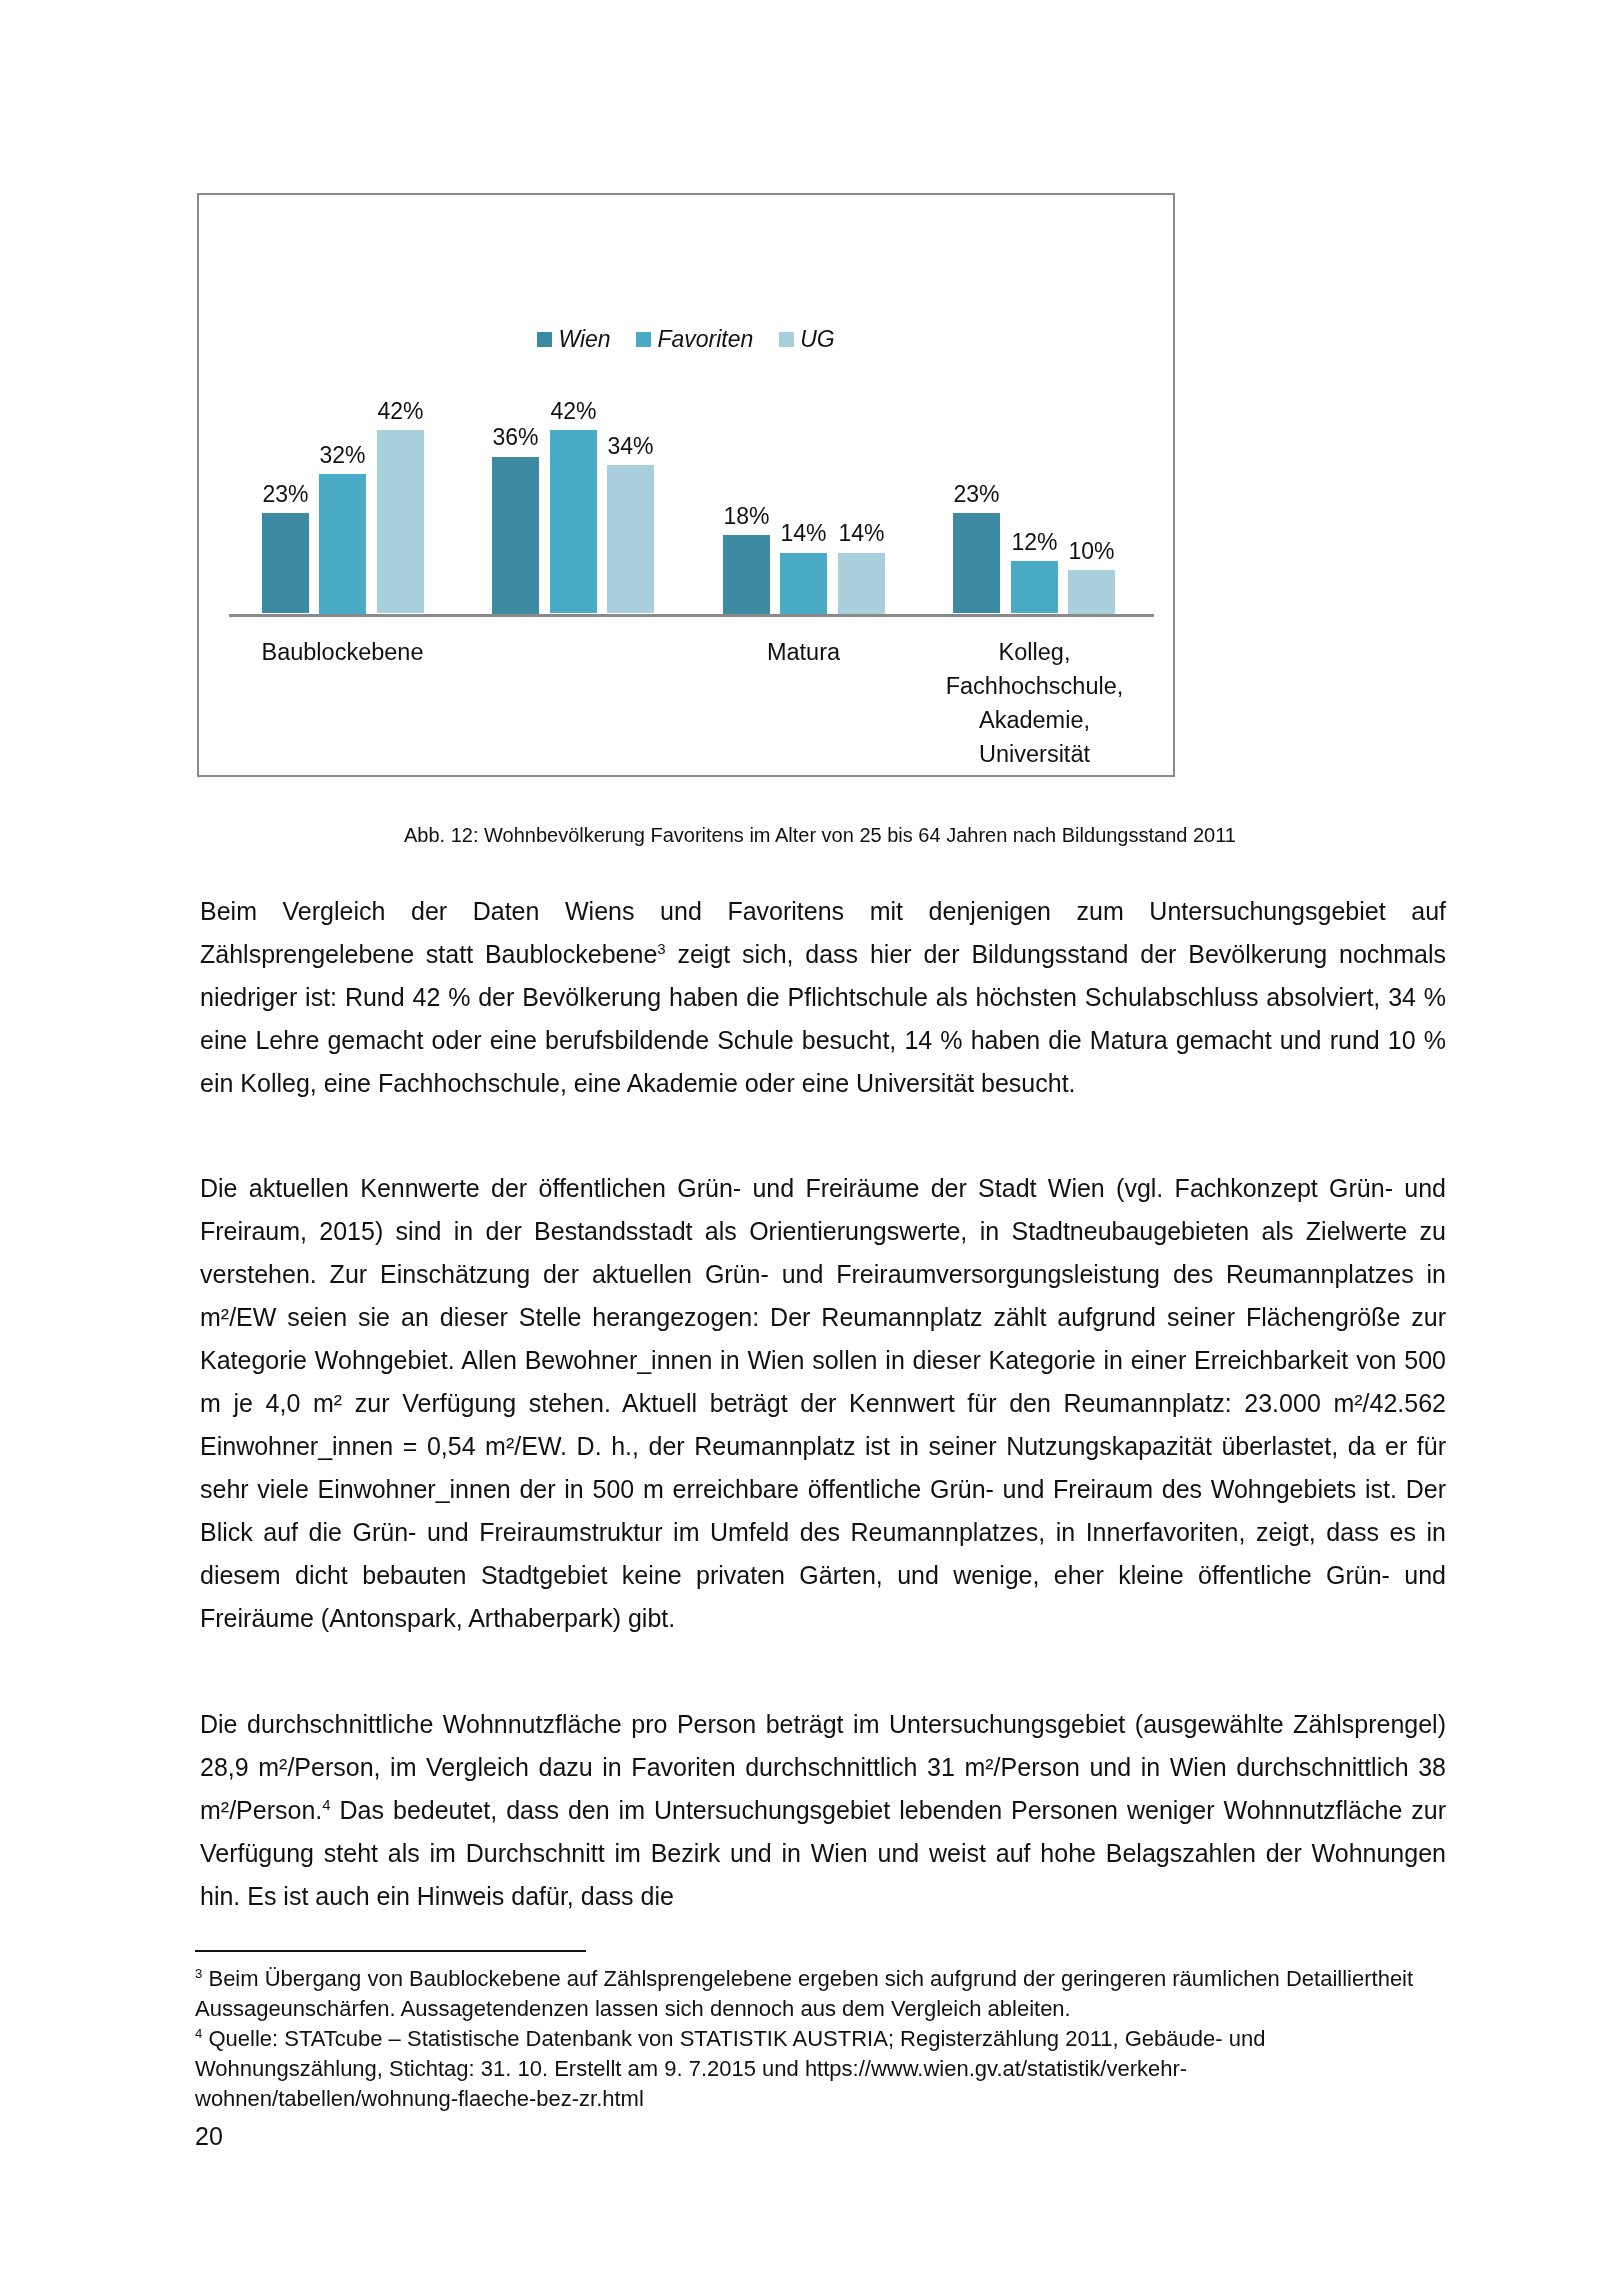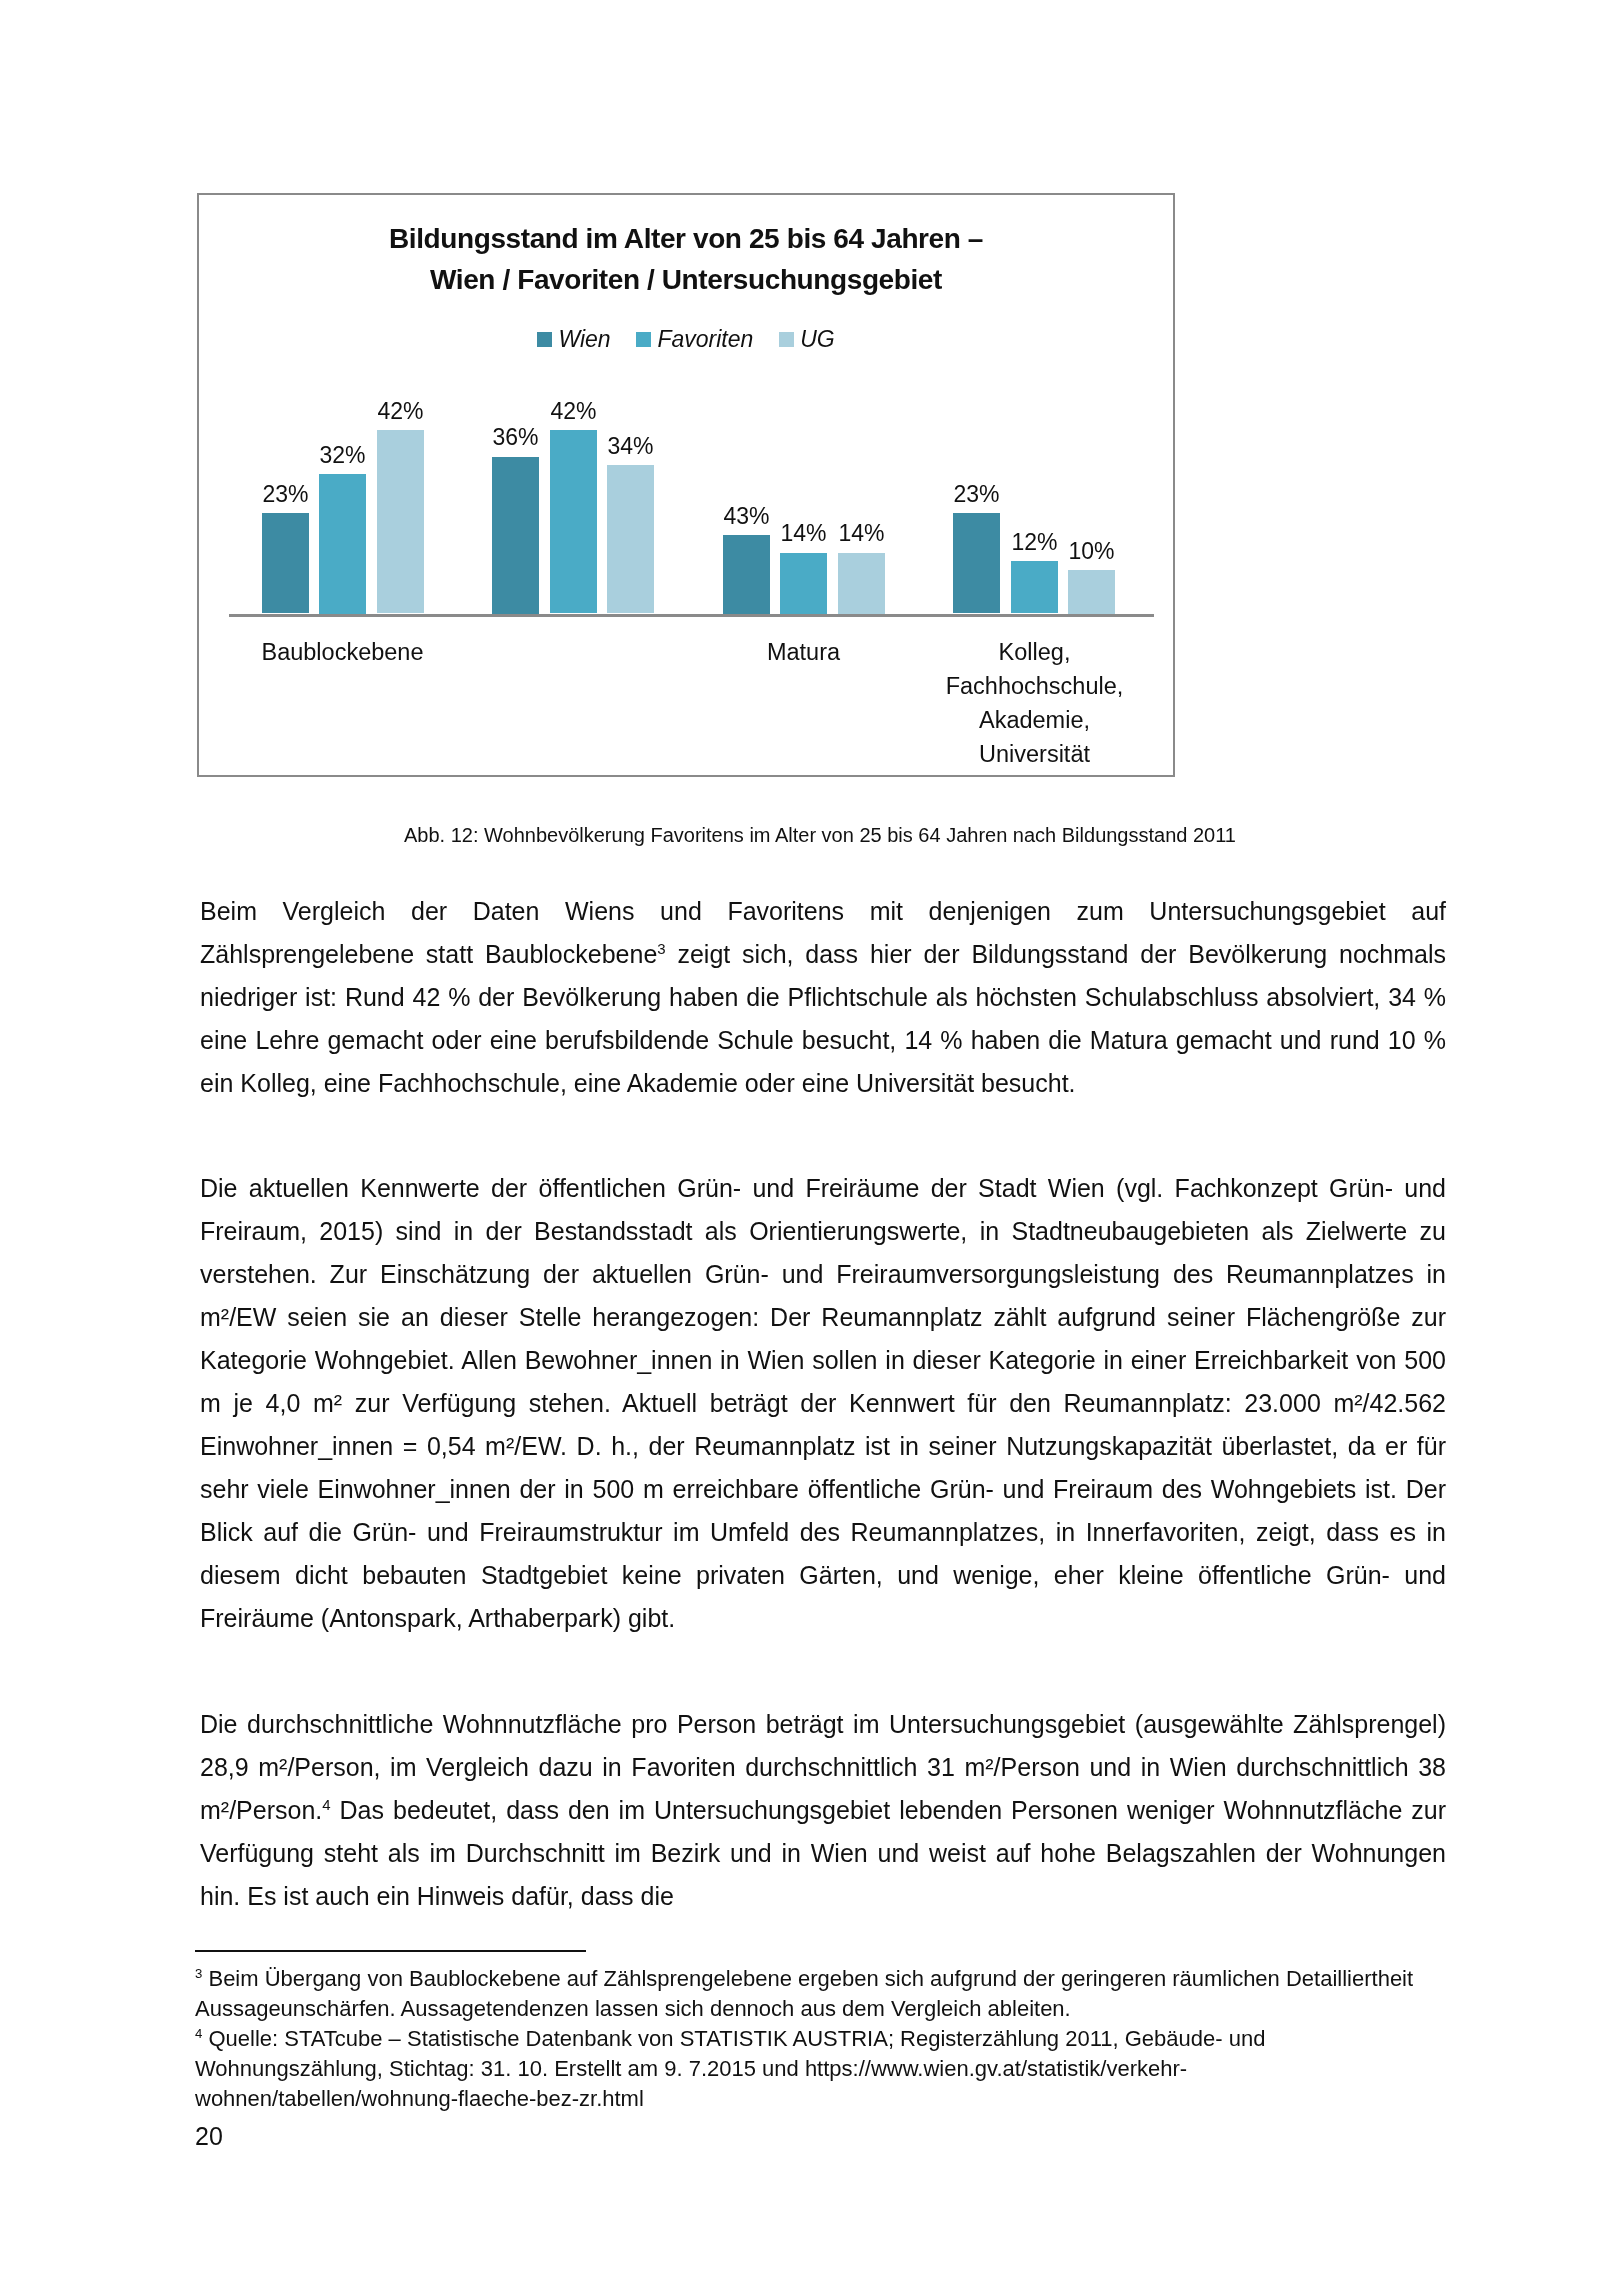--- a/index.html
+++ b/index.html
@@ -33,24 +33,20 @@
 
   .fn-rule { position: absolute; left: 195px; top: 1950px; width: 391px; height: 2.4px; background: #111; }
   .footnotes { position: absolute; left: 195px; top: 1964px; width: 1250px; font-size: 22px; line-height: 30px; color: #111; }
   .footnote { margin: 0; }
   .page-number { position: absolute; left: 195px; top: 2120px; font-size: 25px; line-height: 32px; color: #111; }
 </style>
 </head>
 <body>
 
 <div class="chart-box">
-  <div class="chart-title">
-    <div>Bildungsstand im Alter von 25 bis 64 Jahren –</div>
-    <div>Wien / Favoriten / Untersuchungsgebiet</div>
-  </div>
 
   <div class="legend">
     <span class="legend-item">
       <span class="legend-swatch" style="background:#3d8ba3"></span>
       <span>Wien</span>
     </span>
     <span class="legend-item">
       <span class="legend-swatch" style="background:#4aabc6"></span>
       <span>Favoriten</span>
     </span>
@@ -71,21 +67,21 @@
       <div class="cat-label" style="left: 38px;">
         <div>Baublockebene</div>
       </div>
       <div class="bar" style="left: 293px; top: 262px; height: 157px; background: rgb(61, 139, 163);"></div>
       <div class="bar-label" style="left: 280px; top: 229px;">36%</div>
       <div class="bar" style="left: 351px; top: 235px; height: 183px; background: rgb(74, 171, 198);"></div>
       <div class="bar-label" style="left: 338px; top: 203px;">42%</div>
       <div class="bar" style="left: 408px; top: 270px; height: 148px; background: rgb(169, 207, 221);"></div>
       <div class="bar-label" style="left: 395px; top: 238px;">34%</div>
       <div class="bar" style="left: 524px; top: 340px; height: 79px; background: rgb(61, 139, 163);"></div>
-      <div class="bar-label" style="left: 511px; top: 308px;">43%</div>
+      <div class="bar-label" style="left: 511px; top: 308px;">18%</div>
       <div class="bar" style="left: 581px; top: 358px; height: 61px; background: rgb(74, 171, 198);"></div>
       <div class="bar-label" style="left: 568px; top: 325px;">14%</div>
       <div class="bar" style="left: 639px; top: 358px; height: 61px; background: rgb(169, 207, 221);"></div>
       <div class="bar-label" style="left: 626px; top: 325px;">14%</div>
       <div class="cat-label" style="left: 499px;">
         <div>Matura</div>
       </div>
       <div class="bar" style="left: 754px; top: 318px; height: 100px; background: rgb(61, 139, 163);"></div>
       <div class="bar-label" style="left: 741px; top: 286px;">23%</div>
       <div class="bar" style="left: 812px; top: 366px; height: 52px; background: rgb(74, 171, 198);"></div>

